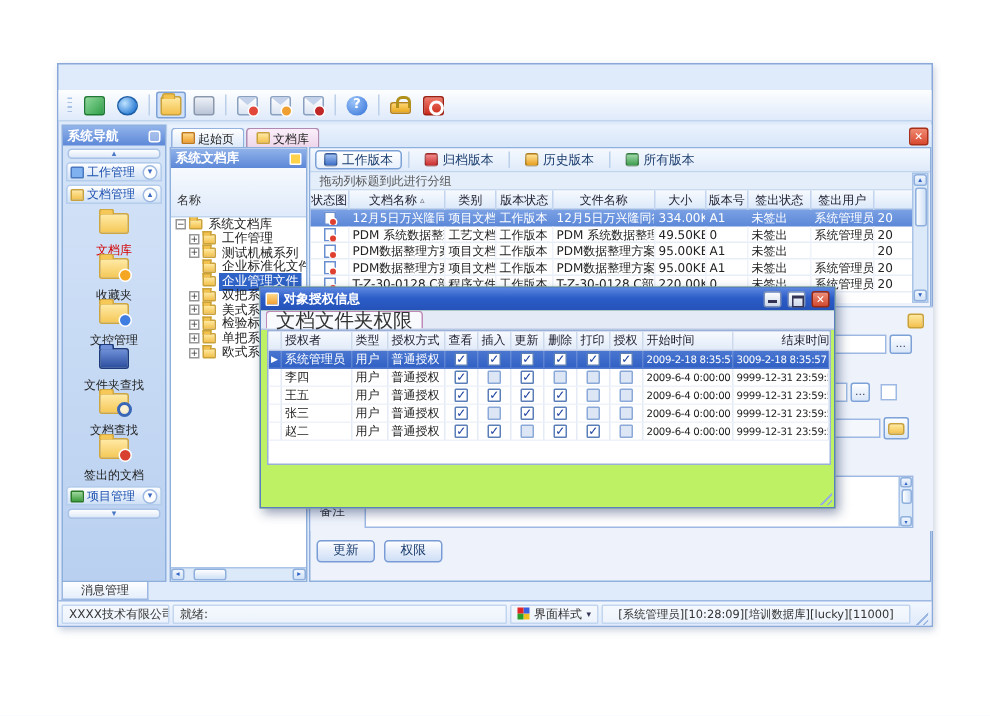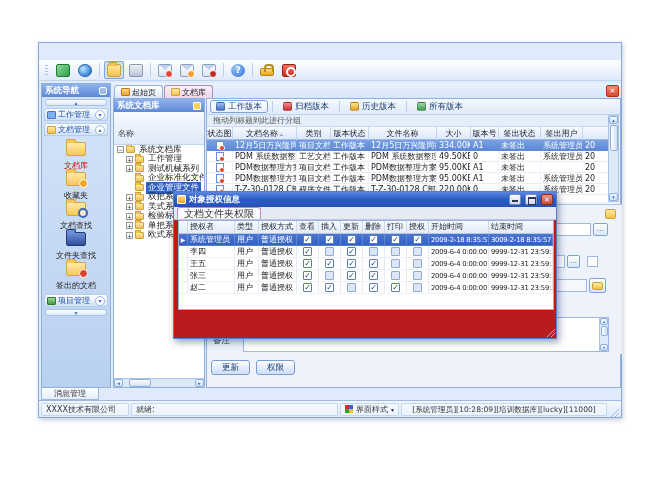--- a/index.html
+++ b/index.html
@@ -162,34 +162,34 @@
   .remark-label{position:absolute;left:6px;top:130px;font-size:8.5px;color:#333}
   .remark-box{position:absolute;left:36px;top:112px;width:366px;height:35px;background:#fff;border:1px solid #9db9e3}
   .mini-vsb{position:absolute;right:0;top:0;width:9px;height:100%;background:#dce9f9;border-left:1px solid #aac4e8;
             display:flex;flex-direction:column;align-items:center}
   .mini-vsb .sb-arr{width:8px;height:7px;font-size:4px;line-height:6px}
   .mini-vsb .thumb-v{width:7px;height:10px}
   .detail-btns{position:absolute;left:4px;top:261px;display:flex;gap:6px}
   .xp-btn{display:inline-block;height:15px;line-height:13px;padding:0 10px;font-size:8.5px;color:#1b3d6e;text-align:center;
           background:linear-gradient(#fefefe,#e7eefb 45%,#cfdff6);border:1px solid #7a9cd6;border-radius:3px;white-space:nowrap}
   
-  .dialog{position:absolute;left:134px;top:148px;width:384px;height:148px;background:#b91c1c;
+  .dialog{position:absolute;left:134px;top:148px;width:384px;height:148px;background:#bef264;
           border:1px solid #5a7fc0;box-shadow:2px 3px 7px rgba(20,40,90,.45);z-index:50}
   .dlg-title{height:15px;display:flex;align-items:center;gap:3px;padding:0 3px;
              background:linear-gradient(#5b87e0,#2c5cc8 45%,#2452b8)}
   .dlg-ico{width:9px;height:9px;background:linear-gradient(#ffd98a,#f0a030);border:1px solid #fff;border-radius:1px;flex:none}
   .dlg-title-text{color:#fff;font-weight:bold;font-size:8.5px;flex:1;white-space:nowrap}
   .wbtn{width:12px;height:11px;position:relative;margin-left:1px;flex:none;
         background:linear-gradient(#fdfeff,#cdd8ea);border:1px solid #7a90b8;border-radius:2px}
   .wbtn.min::after{content:"";position:absolute;left:2px;bottom:2px;width:6px;height:2px;background:#335}
   .wbtn.max::after{content:"";position:absolute;left:2px;top:2px;width:6px;height:5px;border:1px solid #335;border-top-width:2px}
   .wbtn.close{background:linear-gradient(#f0907a,#d04a30);border-color:#982a14}
   .wbtn.close::after{content:"✕";position:absolute;inset:0;color:#fff;font-size:7px;line-height:10px;text-align:center;font-weight:bold}
   .dlg-tabrow{height:13px;display:flex;align-items:flex-end;padding-left:3px;background:#e4ebf7;border-bottom:1px solid #b8c8e4}
-  .dlg-tab{height:12px;display:flex;align-items:center;padding:0 6px;font-size:10px;color:#333;
+  .dlg-tab{height:12px;display:flex;align-items:center;padding:0 6px;font-size:13px;color:#333;
            background:#f8fafd;border:1px solid #c08ab8;border-bottom:none;border-radius:3px 3px 0 0}
   .dlg-grid{position:absolute;left:4px;top:28px;width:376px;height:90px;background:#fff;border:1px solid #9ab0d8;overflow:hidden}
   .dlg-ghead{display:flex;height:13px;background:linear-gradient(#f7fafe,#e2ebf9);border-bottom:1px solid #b8c8e4}
   .dth{flex:none;font-size:8px;color:#223;line-height:12px;padding:0 2px;border-right:1px solid #cdd9ec;
        overflow:hidden;white-space:nowrap}
   .dth.last{flex:1;border-right:none}
   .drow{display:flex;height:12px}
   .drow.sel{background:linear-gradient(#4a76d0,#2f5fc4);color:#fff}
   .dtd{flex:none;font-size:8px;line-height:12px;padding:0 2px;border-right:1px solid #e4ebf6;border-bottom:1px solid #eef2fa;
        overflow:hidden;white-space:nowrap}
@@ -206,21 +206,21 @@
   .dlg-bl{display:flex;gap:8px}
   .dlg-br{margin-left:auto;display:flex;gap:10px;margin-right:8px}
   .dlg-grip{position:absolute;right:1px;bottom:1px;width:10px;height:10px;
             background:repeating-linear-gradient(135deg,transparent 0 2px,#9ab0d8 2px 3px);
             clip-path:polygon(100% 0,100% 100%,0 100%)}
   
   .statusbar{position:absolute;left:0;top:357px;width:100%;height:17px;display:flex;align-items:center;gap:2px;
              padding:0 2px;background:linear-gradient(#f2f7fe,#dfeafa);border-top:1px solid #9db9e3;font-size:8px;color:#333}
   .sb-cell{height:13px;line-height:11px;padding:0 4px;border:1px solid #c2d6f0;background:rgba(255,255,255,.4);
            border-radius:1px;white-space:nowrap;overflow:hidden}
-  .sb-company{width:88px}
+  .sb-company{width:72px}
   .sb-status{flex:1}
   .sb-style{display:flex;align-items:center;gap:3px}
   .sb-grid{width:8px;height:8px;flex:none;background:
      linear-gradient(#e02828,#e02828) 0 0/4px 4px no-repeat,
      linear-gradient(#3b5fe0,#3b5fe0) 4px 0/4px 4px no-repeat,
      linear-gradient(#2aa02a,#2aa02a) 0 4px/4px 4px no-repeat,
      linear-gradient(#f0c020,#f0c020) 4px 4px/4px 4px no-repeat}
   .sb-session{width:206px;text-align:center;font-size:7.6px}
   .sb-grip{width:10px;height:10px;align-self:flex-end;flex:none;
            background:repeating-linear-gradient(135deg,transparent 0 2px,#9db9e3 2px 3px);
@@ -287,22 +287,23 @@
             <span class="nav-chev g-dn"></span>
           </div>
           <div class="nav-sec">
             <span class="nsi folder-icon"></span>
             <span class="nav-sec-label">文档管理</span>
             <span class="nav-chev g-up"></span>
           </div>
           <div class="nav-items">
             <div class="nav-item"><span class="nico folder-doc-icon"></span><div class="nav-item-label hot">文档库</div></div>
             <div class="nav-item"><span class="nico folder-favorites-icon"></span><div class="nav-item-label">收藏夹</div></div>
+            <div class="nav-item"><span class="nico folder-control-icon"></span><div class="nav-item-label">文控管理</div></div>
+            <div class="nav-item"><span class="nico binoculars-icon"></span><div class="nav-item-label">文件夹查找</div></div>
             <div class="nav-item"><span class="nico doc-search-icon"></span><div class="nav-item-label">文档查找</div></div>
-            <div class="nav-item"><span class="nico binoculars-icon"></span><div class="nav-item-label">文件夹查找</div></div>
             <div class="nav-item"><span class="nico folder-checkout-icon"></span><div class="nav-item-label">签出的文档</div></div>
           </div>
           <div class="nav-sec">
             <span class="nsi project-icon"></span>
             <span class="nav-sec-label">项目管理</span>
             <span class="nav-chev g-dn"></span>
           </div>
         </div>
       <div class="nav-scroll g-dn"></div>
     </div>
@@ -572,25 +573,25 @@
       </div>
       <div class="dlg-grid">
         <div class="dlg-ghead">
             <div class="dth" style="width: 9px;"></div>
             <div class="dth" style="width: 47px;">授权者</div>
             <div class="dth" style="width: 24px;">类型</div>
             <div class="dth" style="width: 38px;">授权方式</div>
             <div class="dth" style="width: 22px;">查看</div>
             <div class="dth" style="width: 22px;">插入</div>
             <div class="dth" style="width: 22px;">更新</div>
-            <div class="dth" style="width: 22px;">删除</div>
+            <div class="dth" style="width: 22px; text-align: center;">删除</div>
             <div class="dth" style="width: 22px;">打印</div>
             <div class="dth" style="width: 22px;">授权</div>
             <div class="dth" style="width: 60px;">开始时间</div>
-            <div class="dth last" style="width: 60px;">结束时间</div>
+            <div class="dth last" style="width: 60px; margin-left: 30px;">结束时间</div>
           </div>
         <div>
             <div class="drow sel">
               <div class="dtd dsel" style="width: 9px;">
                 <span class="sel-arrow"></span>
               </div>
               <div class="dtd" style="width: 47px;">系统管理员</div>
               <div class="dtd" style="width: 24px;">用户</div>
               <div class="dtd" style="width: 38px;">普通授权</div>
               <div class="dtd dtd-cb" style="width: 22px;">

